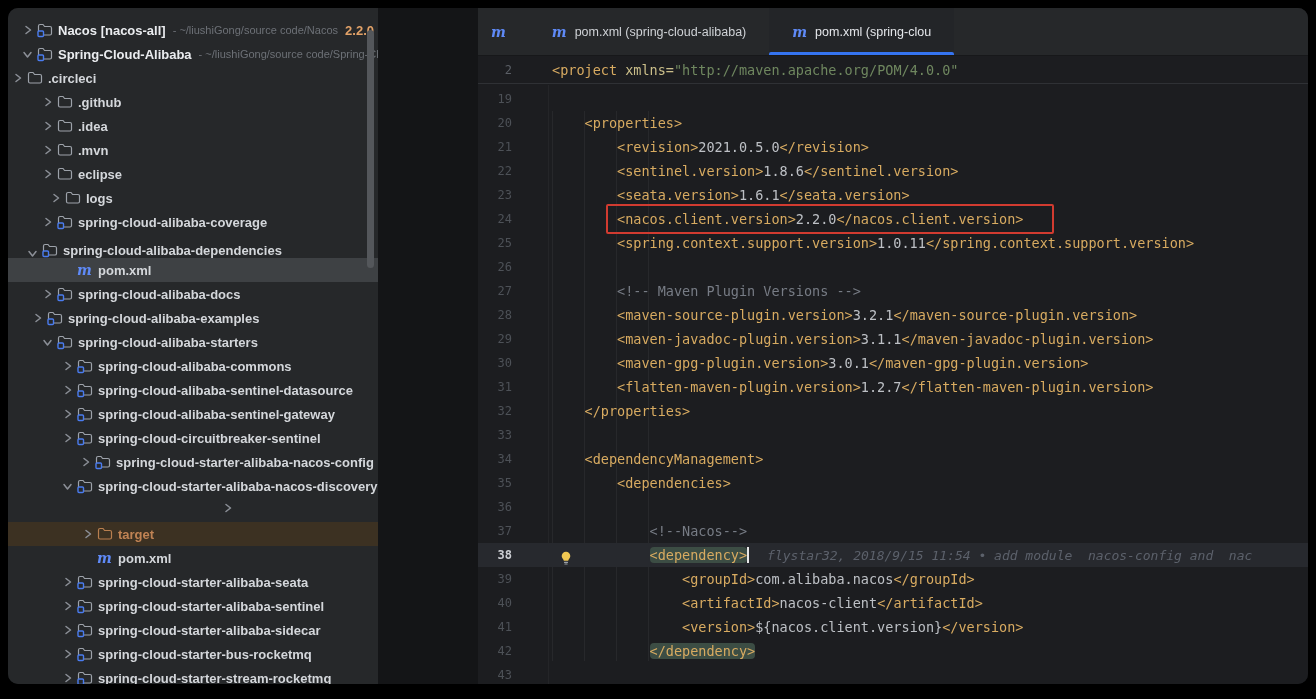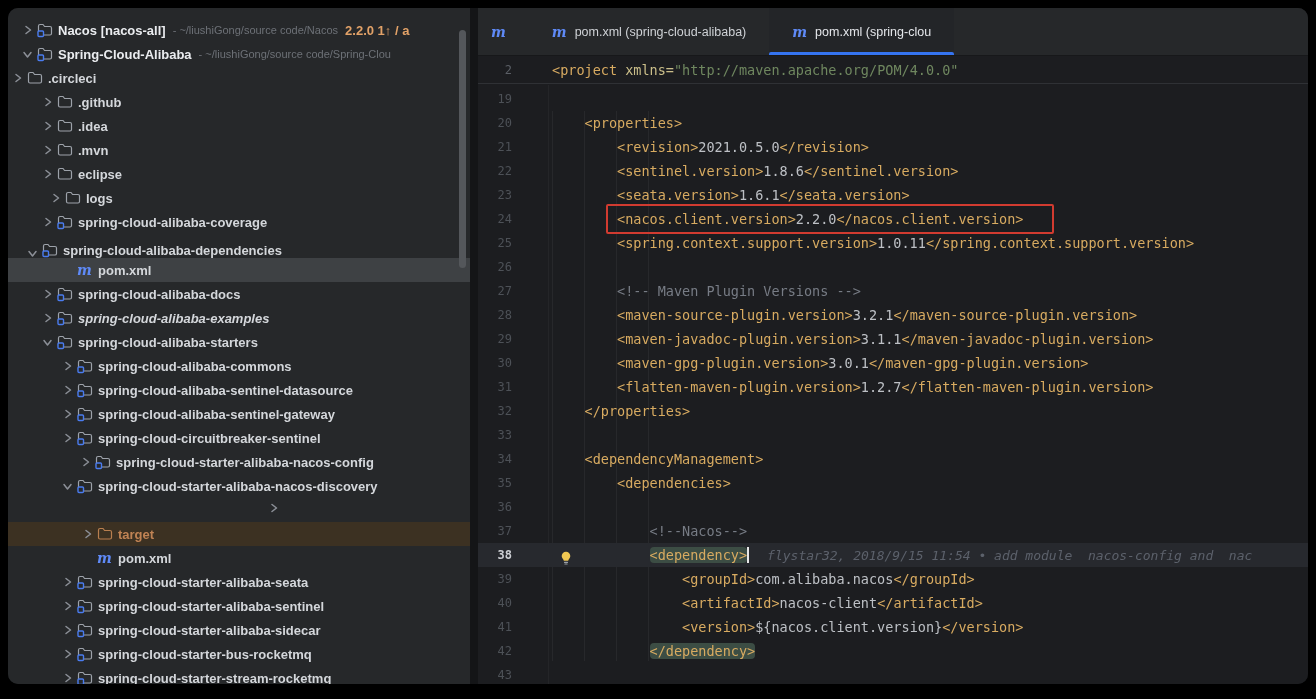--- a/index.html
+++ b/index.html
@@ -2,21 +2,21 @@
 <html style="--accent: #3574f0; --tag: #d8ab61; --value: #bdc0c5; --comment: #777c85; --string: #6f875f; --excluded: #c08354; --git: #e2a268; --red: #d13b30; --maven: #5f8af7;"><head>
 <meta charset="utf-8">
 <style>
   html,body{margin:0;padding:0;background:#000;width:1316px;height:699px;overflow:hidden;
     font-family:"Liberation Sans",sans-serif;}
   .frame{position:relative;width:1316px;height:699px;background:#000;}
   .window{position:absolute;left:8px;top:8px;width:1300px;height:676px;background:#141517;
     border-radius:10px;overflow:hidden;}
 
   
-  .tree-panel{position:absolute;left:0;top:0;width:462px;height:100%;background:#26282a;
+  .tree-panel{position:absolute;left:0;top:0;width:370px;height:100%;background:#26282a;
     padding-top:10px;box-sizing:border-box;overflow:hidden;}
   .tree-row{height:24px;display:flex;align-items:center;white-space:nowrap;overflow:hidden;
     font-size:13px;color:#d4d7db;font-weight:600;cursor:default;}
   .tree-row .chev{width:19px;flex:0 0 19px;display:flex;justify-content:center;align-items:center;color:#8b8f97;}
   .tree-row .ticon{width:21px;flex:0 0 21px;display:flex;align-items:center;color:#9da2aa;}
   .tree-row .tlabel{margin-right:7px;}
   .tree-row.root .tlabel{font-weight:700;color:#eaecef;}
   .tpath{color:#6d7177;font-weight:400;font-size:11px;}
   .tgit{color:var(--git,#e2a268);font-weight:700;margin-left:7px;}
   .tree-row.selected{background:#3e4144;}
@@ -224,21 +224,21 @@
               </svg>
             </span>
             <span class="ticon">
               <svg width="16" height="15" viewBox="0 0 16 15">
                 <path d="M1.5 3c0-.8.7-1.5 1.5-1.5h3l1.6 2H13c.8 0 1.5.7 1.5 1.5v5.5c0 .8-.7 1.5-1.5 1.5H3c-.8 0-1.5-.7-1.5-1.5V3z" fill="none" stroke="currentColor" stroke-width="1.2"></path>
                 <rect x="1" y="8" width="5.5" height="5.5" rx="1" fill="#26282a" stroke="#4a7cf0" stroke-width="1.4"></rect>
               </svg>
             </span>
             <span class="tlabel">spring-cloud-alibaba-docs</span>
           </div>
-          <div class="tree-row" style="padding-left: 30px; font-style: italic;">
+          <div class="tree-row" style="padding-left: 20px;">
             <span class="chev">
               <svg width="10" height="10" viewBox="0 0 10 10">
                 <polyline points="3,1.5 7.5,5 3,8.5" fill="none" stroke="currentColor" stroke-width="1.5" stroke-linecap="round" stroke-linejoin="round"></polyline>
               </svg>
             </span>
             <span class="ticon">
               <svg width="16" height="15" viewBox="0 0 16 15">
                 <path d="M1.5 3c0-.8.7-1.5 1.5-1.5h3l1.6 2H13c.8 0 1.5.7 1.5 1.5v5.5c0 .8-.7 1.5-1.5 1.5H3c-.8 0-1.5-.7-1.5-1.5V3z" fill="none" stroke="currentColor" stroke-width="1.2"></path>
                 <rect x="1" y="8" width="5.5" height="5.5" rx="1" fill="#26282a" stroke="#4a7cf0" stroke-width="1.4"></rect>
               </svg>

